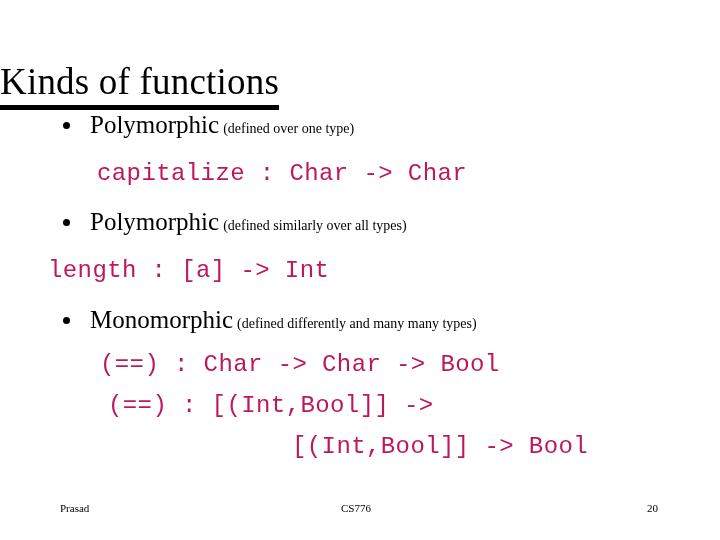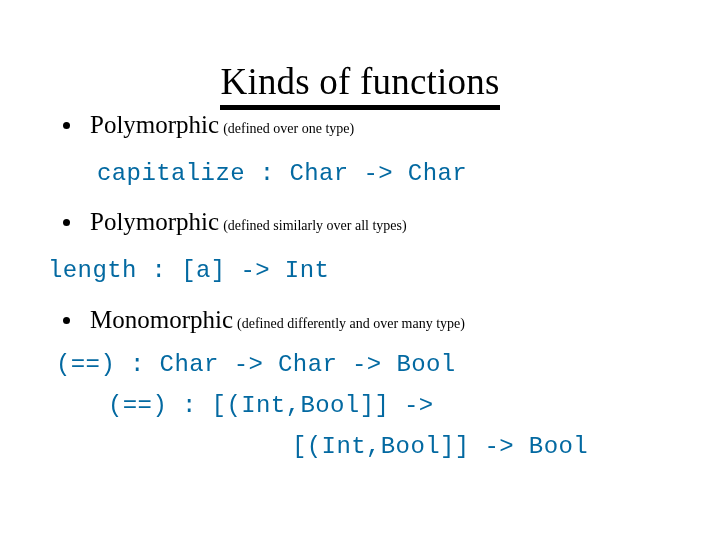--- a/index.html
+++ b/index.html
@@ -20,21 +20,21 @@
     height: 540px;
     background: #ffffff;
   }
 
   
   .title-wrap {
     position: absolute;
     top: 36px;
     left: 0;
     width: 720px;
-    text-align: center;
+    text-align: left;
   }
   .slide-title {
     display: inline-block;
     font-family: "Liberation Serif", serif;
     font-size: 37px;
     line-height: 42px;
     font-weight: normal;
     letter-spacing: 0.2px;
     color: #000000;
     padding-bottom: 2px;
@@ -75,34 +75,34 @@
     font-size: 14px;
     line-height: 30px;
     color: #000000;
   }
 
   .code-line {
     font-family: "Liberation Mono", monospace;
     font-size: 24px;
     line-height: 30px;
     letter-spacing: 0.4px;
-    color: #0369a1;
+    color: #be185d;
     white-space: pre;
   }
 
   .sp-b1 { height: 15px; }
   .sp-b2 { height: 18px; }
   .sp-b3 { height: 15px; }
   .sp-b4 { height: 19px; }
   .sp-c1 { height: 11px; }
   .sp-c2 { height: 11px; }
 
   .indent-code-a { padding-left: 97px; }
   .indent-code-b { padding-left: 48px; }
-  .indent-code-c { padding-left: 56px; }
+  .indent-code-c { padding-left: 100px; }
   .indent-code-d { padding-left: 108px; }
   .indent-code-e { padding-left: 292px; }
 
   
   .footer {
     position: absolute;
     left: 0;
     bottom: 24px;
     width: 720px;
     height: 16px;
@@ -154,25 +154,30 @@
       <span class="bullet-note">(defined similarly over all types)</span>
     </div>
     <div class="sp-b3"></div>
     <div class="code-line indent-code-b">length : [a] -&gt; Int</div>
 
     <div class="sp-b4"></div>
 
     <div class="bullet-row">
       <span class="bullet-dot"></span>
       <span class="bullet-term">Monomorphic</span>
-      <span class="bullet-note">(defined differently and over many type)</span>
+      <span class="bullet-note">(defined differently and many many types)</span>
     </div>
     <div class="sp-c1"></div>
     <div class="code-line indent-code-c">(==) : Char -&gt; Char -&gt; Bool</div>
     <div class="sp-c2"></div>
     <div class="code-line indent-code-d">(==) : [(Int,Bool]] -&gt;</div>
     <div class="sp-c2"></div>
     <div class="code-line indent-code-e">[(Int,Bool]] -&gt; Bool</div>
 
   </div>
 
+  <div class="footer">
+    <span class="footer-left">Prasad</span>
+    <span class="footer-center">CS776</span>
+    <span class="footer-right">20</span>
+  </div>
 
 </div>
 
 </body></html>

